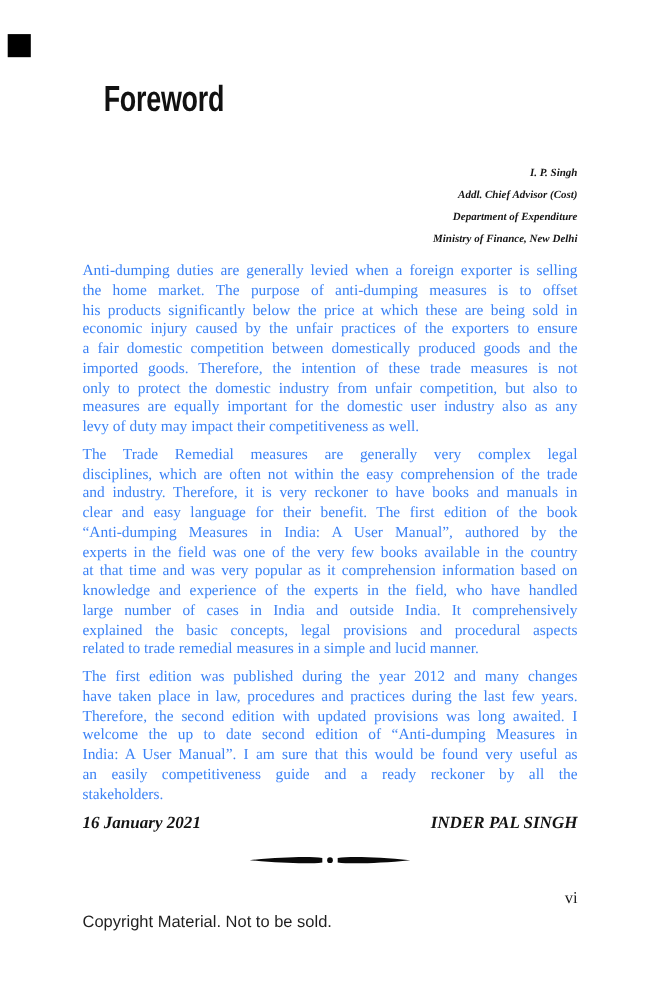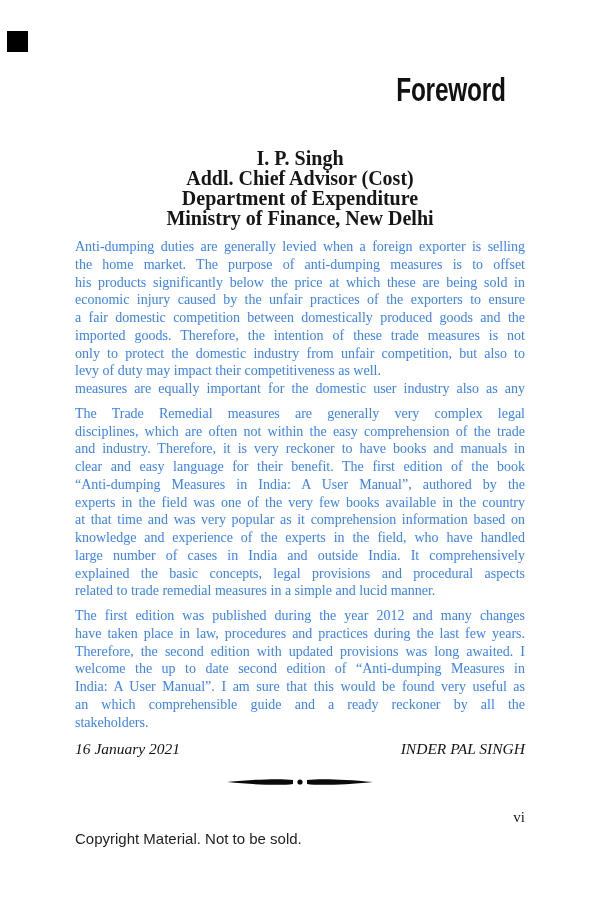--- a/index.html
+++ b/index.html
@@ -17,39 +17,40 @@
   .corner-mark {
     position: absolute;
     left: 7px;
     top: 31px;
     width: 21px;
     height: 21px;
     background: #000000;
   }
   .title {
     margin: 73px 0 0 0;
-    text-align: right;
+    text-align: left;
     font-family: "Liberation Sans", sans-serif;
     font-weight: bold;
     font-size: 33px;
     line-height: 34px;
     color: #111111;
     white-space: nowrap;
   }
   .title .condense {
     display: inline-block;
     transform: scaleX(0.74);
     transform-origin: 50% 50%;
     letter-spacing: -0.3px;
   }
   .author-block {
     margin-top: 41px;
-    text-align: center;
+    text-align: right;
     font-weight: bold;
-    font-size: 20px;
+    font-style: italic;
+    font-size: 10px;
     line-height: 20px;
     color: #161616;
   }
   .body-text {
     margin-top: 10px;
     font-size: 14px;
     line-height: 17.75px;
     color: #3b82f6;
   }
   .para { margin: 0 0 7px 0; }
@@ -60,21 +61,21 @@
     text-justify: inter-word;
     white-space: nowrap;
   }
   .line.last {
     text-align-last: left;
   }
   .signature-row {
     margin-top: 8px;
     display: flex;
     justify-content: space-between;
-    font-weight: normal;
+    font-weight: bold;
     font-style: italic;
     font-size: 15.5px;
     line-height: 19px;
     color: #141414;
   }
   .ornament {
     margin: 18px auto 0 auto;
     display: block;
     width: 146px;
     height: 12px;
@@ -115,43 +116,43 @@
   <div class="body-text">
 
   <div class="para">
         <div class="line">Anti-dumping duties are generally levied when a foreign exporter is selling</div>
         <div class="line">the home market. The purpose of anti-dumping measures is to offset</div>
         <div class="line">his products significantly below the price at which these are being sold in</div>
         <div class="line">economic injury caused by the unfair practices of the exporters to ensure</div>
         <div class="line">a fair domestic competition between domestically produced goods and the</div>
         <div class="line">imported goods. Therefore, the intention of these trade measures is not</div>
         <div class="line">only to protect the domestic industry from unfair competition, but also to</div>
+        <div class="line">measures are equally important for the domestic user industry also as any</div>
         <div class="line last">levy of duty may impact their competitiveness as well.</div>
-        <div class="line">measures are equally important for the domestic user industry also as any</div>
       </div>
       <div class="para">
         <div class="line">The Trade Remedial measures are generally very complex legal</div>
         <div class="line">disciplines, which are often not within the easy comprehension of the trade</div>
         <div class="line">and industry. Therefore, it is very reckoner to have books and manuals in</div>
         <div class="line">clear and easy language for their benefit. The first edition of the book</div>
         <div class="line">“Anti-dumping Measures in India: A User Manual”, authored by the</div>
         <div class="line">experts in the field was one of the very few books available in the country</div>
         <div class="line">at that time and was very popular as it comprehension information based on</div>
         <div class="line">knowledge and experience of the experts in the field, who have handled</div>
         <div class="line">large number of cases in India and outside India. It comprehensively</div>
         <div class="line">explained the basic concepts, legal provisions and procedural aspects</div>
         <div class="line last">related to trade remedial measures in a simple and lucid manner.</div>
       </div>
       <div class="para">
         <div class="line">The first edition was published during the year 2012 and many changes</div>
         <div class="line">have taken place in law, procedures and practices during the last few years.</div>
         <div class="line">Therefore, the second edition with updated provisions was long awaited. I</div>
         <div class="line">welcome the up to date second edition of “Anti-dumping Measures in</div>
         <div class="line">India: A User Manual”. I am sure that this would be found very useful as</div>
-        <div class="line">an which comprehensible guide and a ready reckoner by all the</div>
+        <div class="line">an easily competitiveness guide and a ready reckoner by all the</div>
         <div class="line last">stakeholders.</div>
       </div>
     </div>
 
   <div class="signature-row">
     <span>16 January 2021</span>
     <span>INDER PAL SINGH</span>
   </div>
 
   <svg class="ornament" viewBox="0 0 146 12" xmlns="http://www.w3.org/2000/svg" aria-hidden="true">

